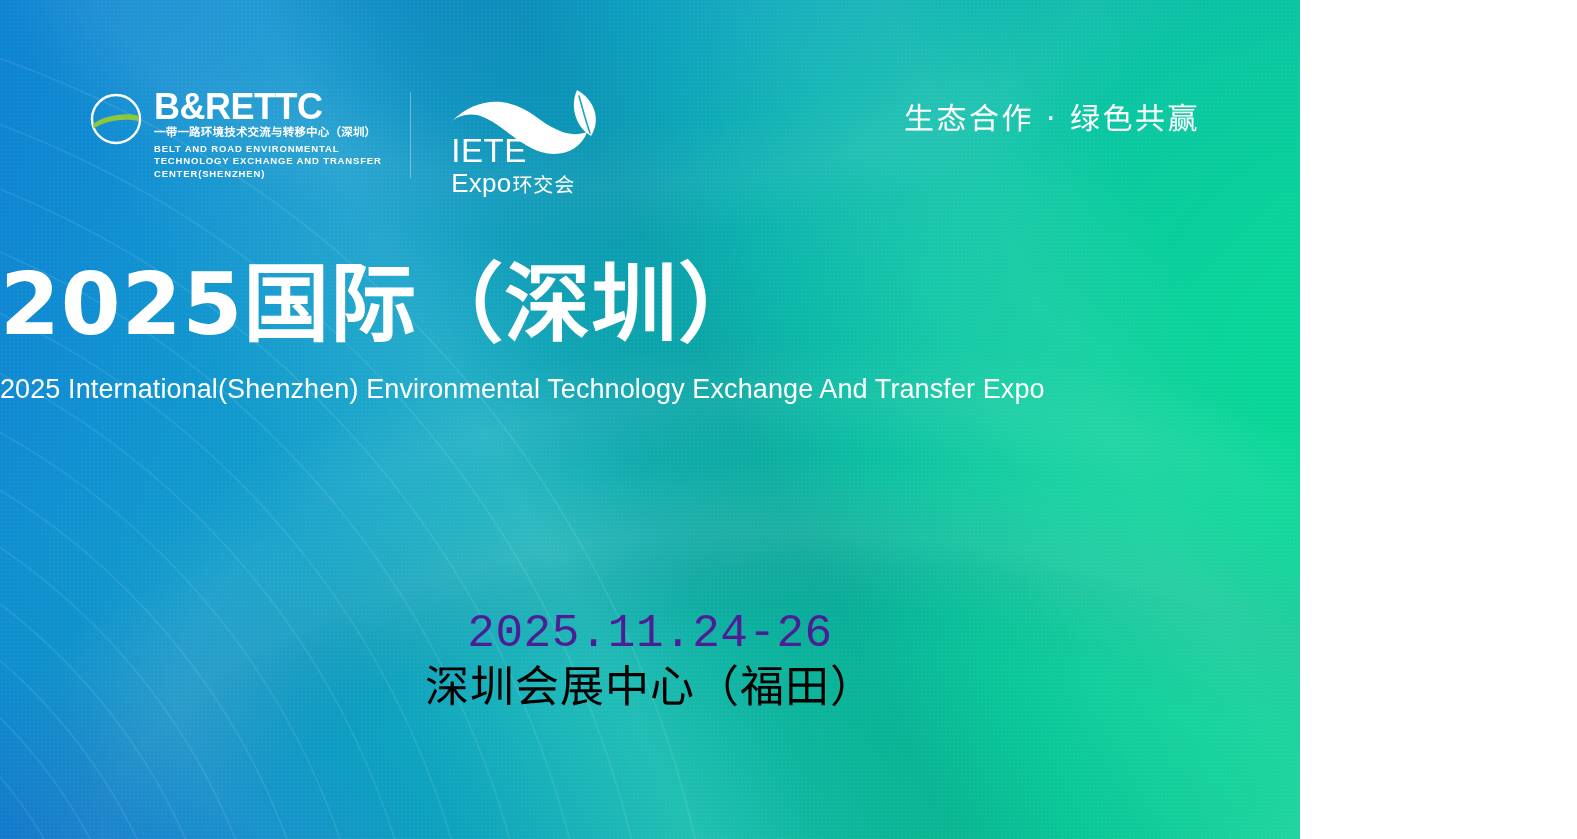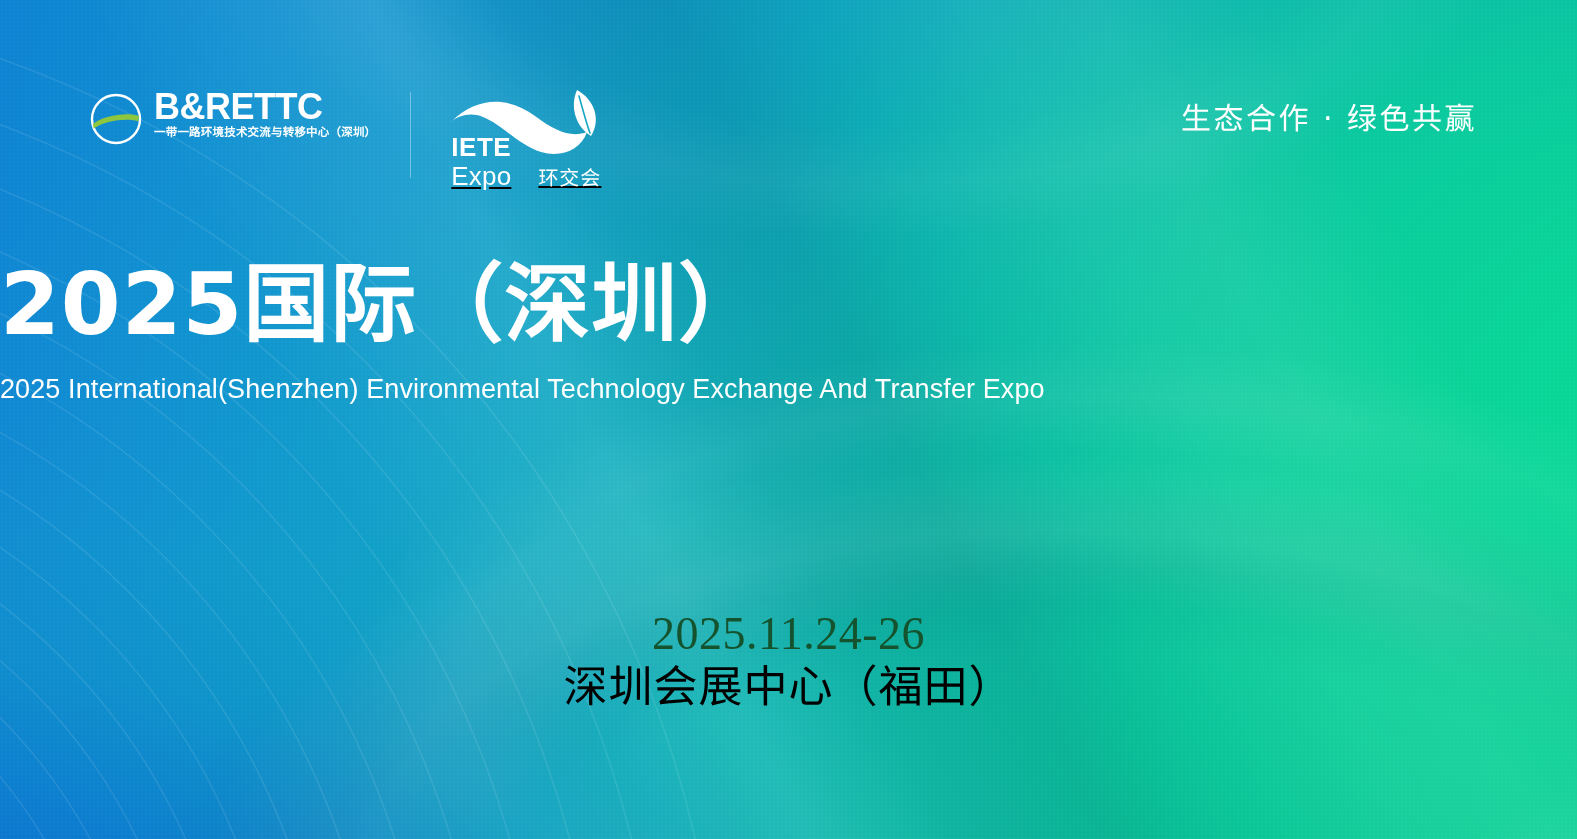--- a/index.html
+++ b/index.html
@@ -3,21 +3,21 @@
 <meta charset="utf-8">
 <title>2025 IETE Expo Banner</title>
 <style>
   html, body {
     margin: 0;
     padding: 0;
     background: #ffffff;
   }
   #banner {
     position: relative;
-    width: 1577px;
+    width: 1300px;
     height: 839px;
     overflow: hidden;
     font-family: "Liberation Sans", "DejaVu Sans", sans-serif;
     background: #0fb9a6;
     -webkit-font-smoothing: antialiased;
   }
 
   
   .bg-layer { position: absolute; inset: 0; pointer-events: none; }
 
@@ -207,32 +207,31 @@
   }
   .iete-swoosh { position: absolute; left: 0; top: 0; width: 160px; height: 78px; }
   .iete-words {
     position: absolute;
     left: 2px;
     top: 46px;
     line-height: 1;
   }
   .iete-top {
     color: #ffffff;
-    font-size: 26px;
-    font-weight: 700;
+    font-size: 33px;
+    font-weight: 400;
     letter-spacing: 0.5px;
     line-height: 1;
     font-family: "Liberation Sans", "DejaVu Sans", sans-serif;
   }
   .iete-bottom {
     display: flex;
     align-items: baseline;
-    gap: 27px;
+    gap: 1px;
     margin-top: 3px;
-    text-decoration: underline;
   }
   .iete-expo {
     color: #ffffff;
     font-size: 26px;
     font-weight: 400;
     letter-spacing: 0.2px;
     line-height: 1;
     font-family: "Liberation Sans", "DejaVu Sans", sans-serif;
   }
   .iete-cn {
@@ -298,26 +297,26 @@
   }
 
   .event-info {
     position: absolute;
     left: 0;
     right: 0;
     top: 608px;
     text-align: center;
   }
   .event-date {
-    color: #14532d;
+    color: #4c1d95;
     font-size: 46px;
     font-weight: 400;
     letter-spacing: 0.5px;
     line-height: 1.15;
-    font-family: Liberation Serif, serif;
+    font-family: Liberation Mono, monospace;
   }
   .event-venue {
     color: #000000;
     font-size: 44px;
     font-weight: 400;
     letter-spacing: 1px;
     line-height: 1.2;
     margin-top: 0;
     font-family: Liberation Sans, sans-serif;
   }
@@ -374,20 +373,25 @@
       <div class="logo-brettc">
         <span class="brettc-mark">
           <svg viewBox="0 0 56 56" width="56" height="56" aria-hidden="true">
             <circle cx="28" cy="28" r="24" fill="none" stroke="#ffffff" stroke-width="2.4"></circle>
             <path d="M5 33 C16 24, 40 21, 51 25 L50.2 30.2 C39.5 26.6, 16.6 29.4, 5.6 37.6 Z" fill="#8dc63f"></path>
           </svg>
         </span>
         <div class="brettc-text">
           <div class="brettc-title">B&amp;RETTC</div>
           <div class="brettc-cn">一带一路环境技术交流与转移中心（深圳）</div>
+          <div class="brettc-en">
+            <div>BELT AND ROAD ENVIRONMENTAL</div>
+            <div>TECHNOLOGY EXCHANGE AND TRANSFER</div>
+            <div>CENTER(SHENZHEN)</div>
+          </div>
         </div>
       </div>
 
       <div class="logo-divider"></div>
 
       <div class="logo-iete">
         <span class="iete-swoosh">
           <svg viewBox="0 0 160 78" width="160" height="78" aria-hidden="true">
             <path d="M2 34 C30 6, 62 10, 86 28 C106 43, 122 50, 138 44 C132 62, 112 70, 92 64
                      C70 57, 52 36, 34 29 C22 24, 10 27, 2 34 Z" fill="#ffffff"></path>

